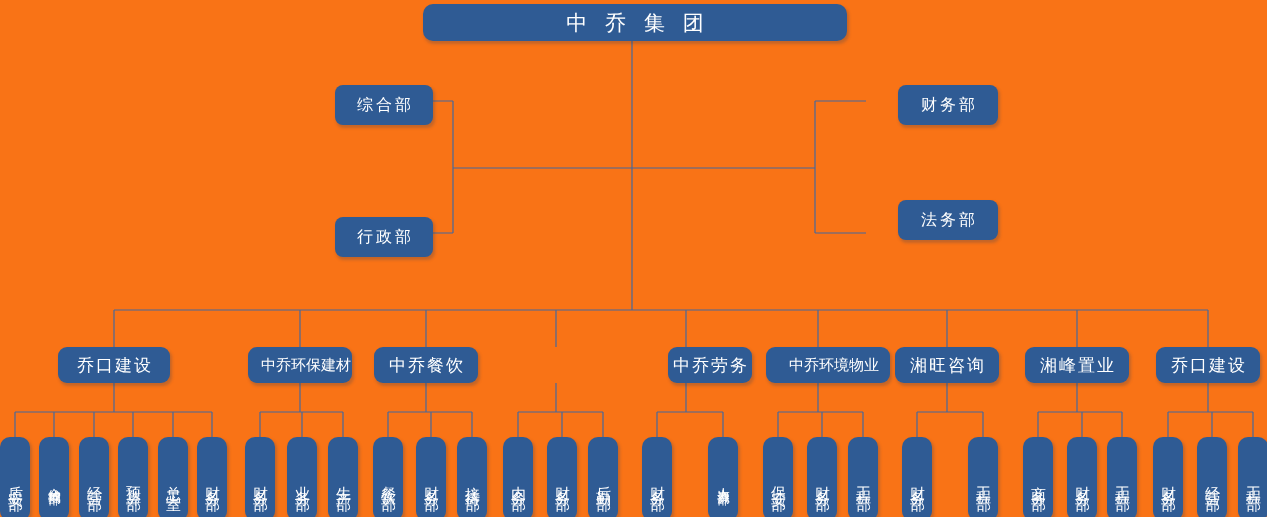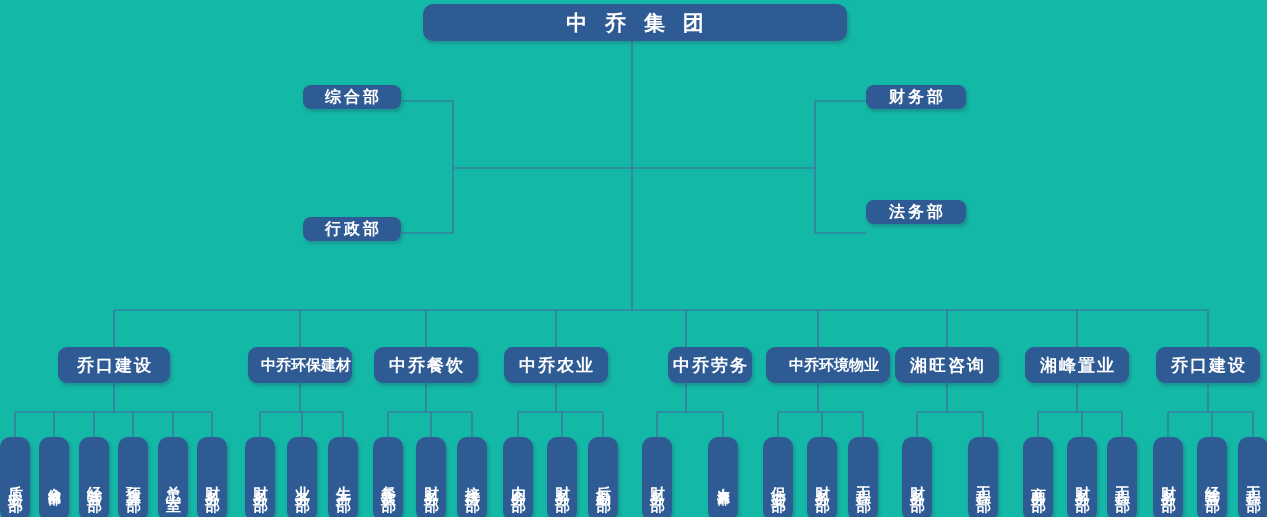--- a/index.html
+++ b/index.html
@@ -1,35 +1,35 @@
 <!DOCTYPE html>
 <html><head>
 <meta charset="utf-8">
 <style>
   html,body{margin:0;padding:0;background:#ffffff;}
   #stage{
     position:relative;width:1267px;height:517px;overflow:hidden;
-    background:#14b8a6;
+    background:#f97316;
     font-family:"DejaVu Sans","Liberation Sans",sans-serif;
-    font-weight:700;color:#ffffff;
+    font-weight:400;color:#ffffff;
   }
   #lines{position:absolute;left:0;top:0;width:1267px;height:517px;}
   .box{
     position:absolute;display:flex;align-items:center;justify-content:center;
     background:#2f5b94;color:#ffffff;text-align:center;
     box-shadow:1.5px 2.5px 3px rgba(40,60,90,.25);
     box-sizing:border-box;
   }
   .root{
     top:4px;height:37px;border-radius:10px;
     font-size:21px;letter-spacing:.85em;padding-left:.85em;
   }
   .hq{
-    height:24px;width:100px;border-radius:8px;
-    font-size:16px;letter-spacing:3px;padding-left:3px;
+    height:40px;width:100px;border-radius:8px;
+    font-size:16px;letter-spacing:3px;padding-left:3px;margin-left:32px;
   }
   .sub{
     top:347px;height:36px;border-radius:9px;
     font-size:17px;letter-spacing:2px;padding-left:2px;text-align:right;
   }
   .sub.wide{font-size:15px;letter-spacing:0;padding-left:12px;}
   .dept{
     top:437px;width:30px;height:84px;border-radius:10px;
     font-size:15px;
     writing-mode:vertical-rl;text-orientation:upright;
@@ -66,21 +66,20 @@
   <div class="box root" style="left:423px;width:424px">中乔集团</div>
 
   <div class="box hq" style="left:303px;top:85px;width:98px">综合部</div>
   <div class="box hq" style="left:303px;top:217px;width:98px">行政部</div>
   <div class="box hq" style="left:866px;top:85px">财务部</div>
   <div class="box hq" style="left:866px;top:200px">法务部</div>
 
   <div class="box sub" style="left:58px;width:112px">乔口建设</div>
   <div class="box sub wide" style="left:248px;width:104px">中乔环保建材</div>
   <div class="box sub" style="left:374px;width:104px">中乔餐饮</div>
-  <div class="box sub" style="left:504px;width:104px">中乔农业</div>
   <div class="box sub" style="left:668px;width:84px">中乔劳务</div>
   <div class="box sub wide" style="left:766px;width:124px">中乔环境物业</div>
   <div class="box sub" style="left:895px;width:104px">湘旺咨询</div>
   <div class="box sub" style="left:1025px;width:104px">湘峰置业</div>
   <div class="box sub" style="left:1156px;width:104px">乔口建设</div>
 
   <div class="box dept" style="left:0px">质安部</div>
   <div class="box dept long" style="left:39px">合约成控部</div>
   <div class="box dept" style="left:79px">经营部</div>
   <div class="box dept" style="left:118px">预算部</div>

